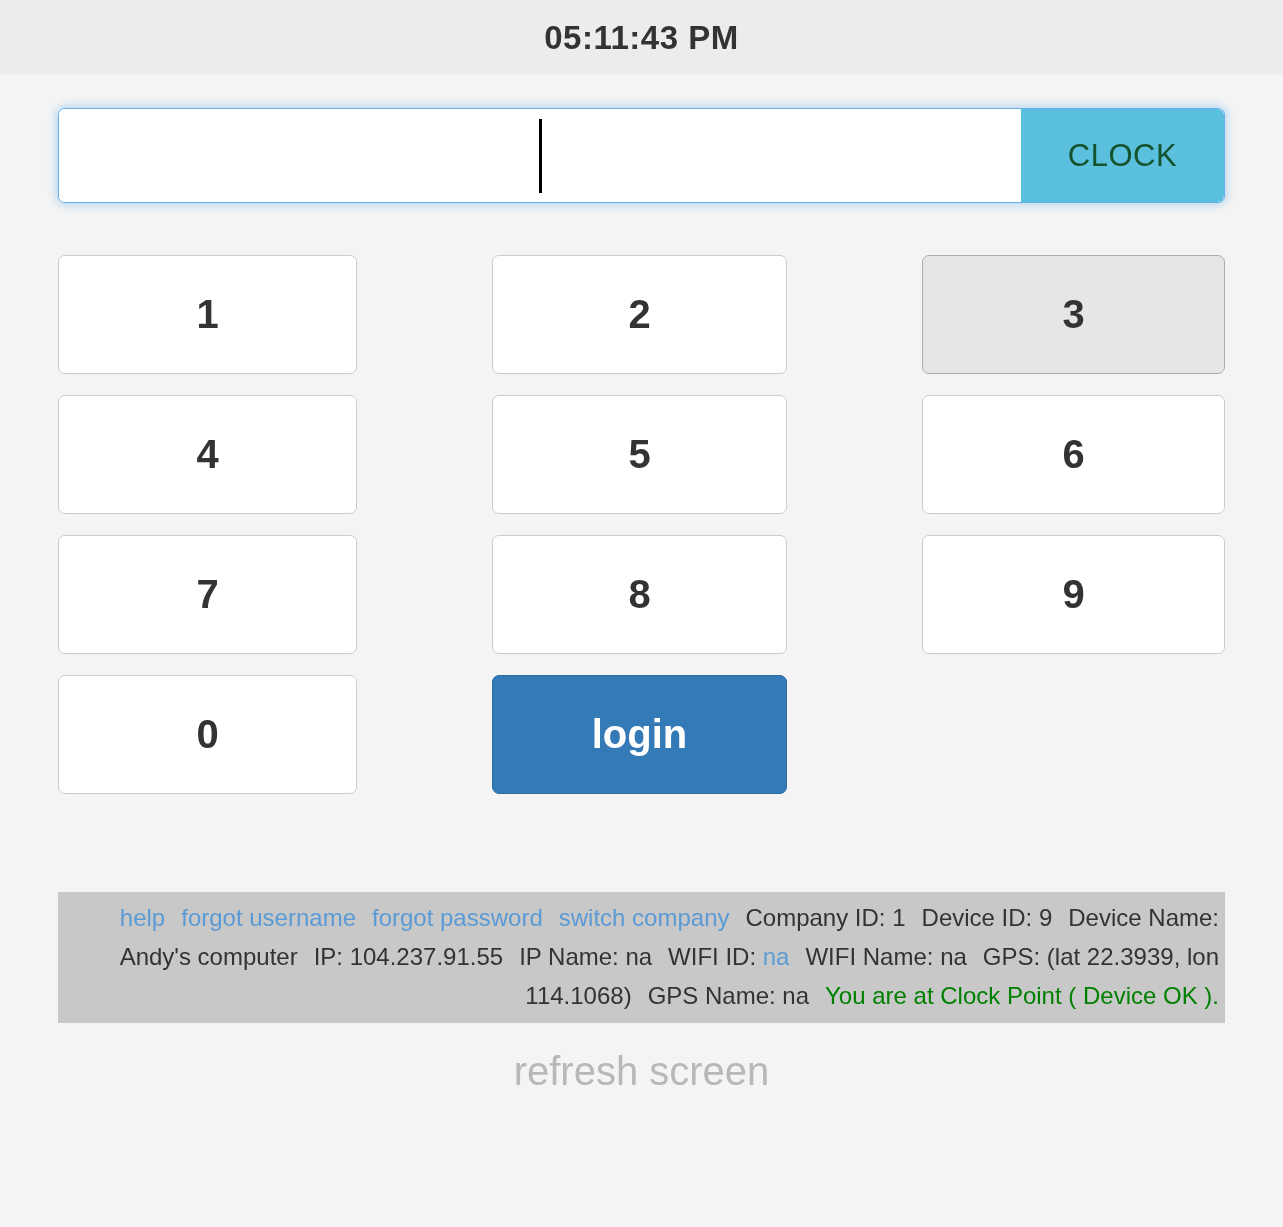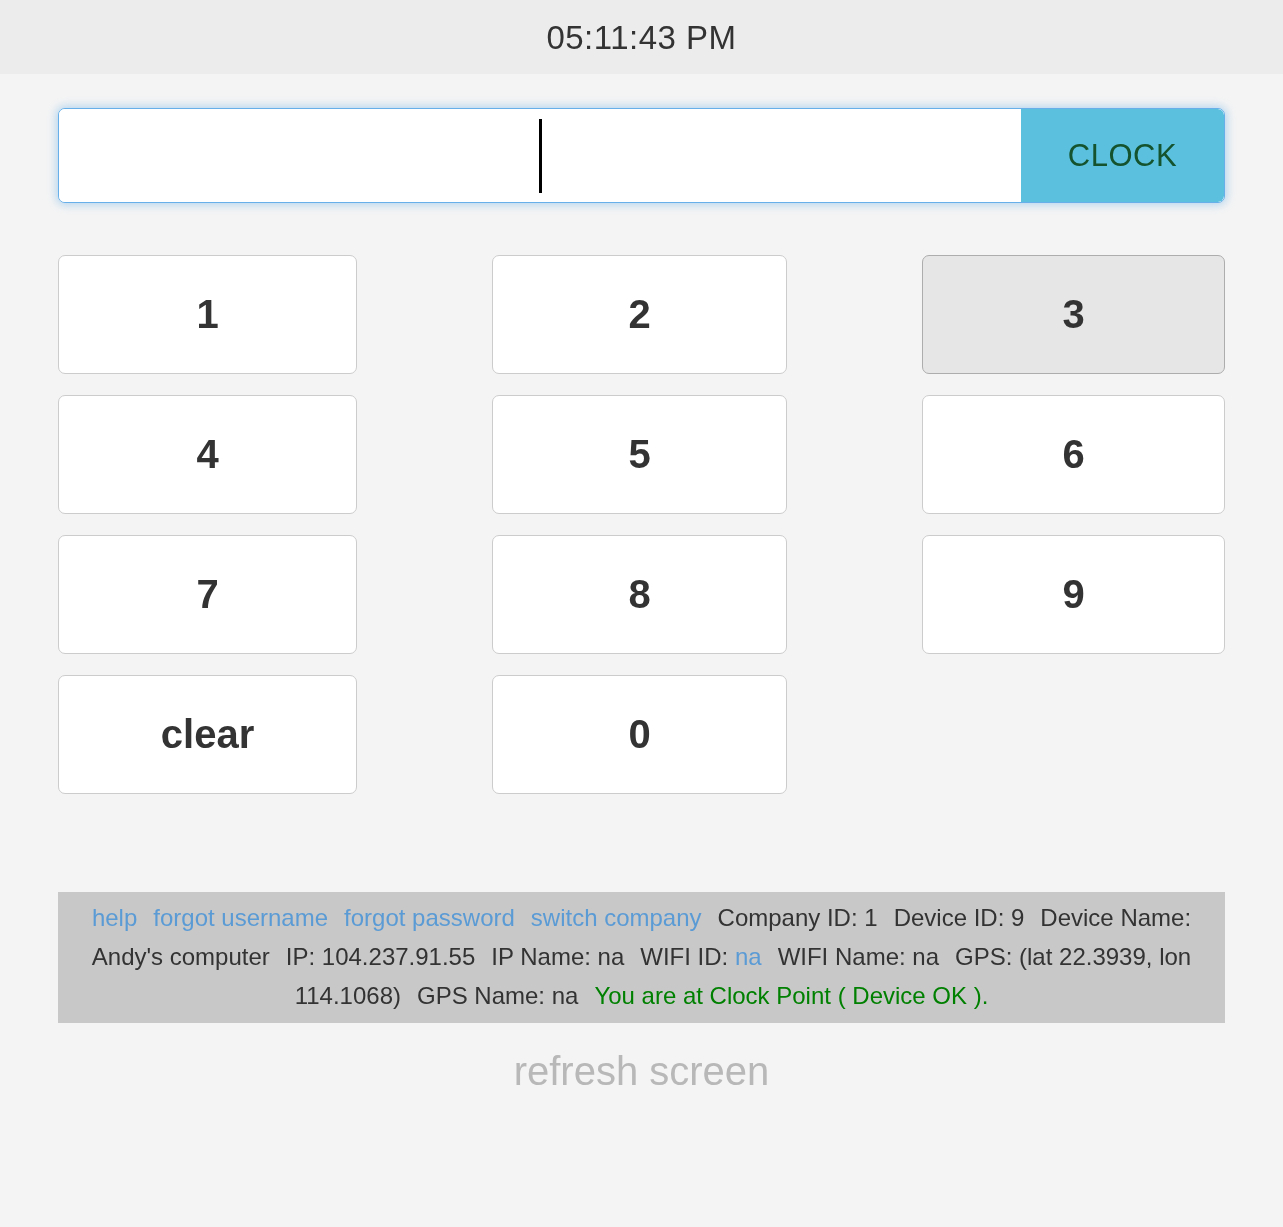--- a/index.html
+++ b/index.html
@@ -17,21 +17,21 @@
   
   .header-band {
     height: 74px;
     background: #ececec;
     display: flex;
     align-items: center;
     justify-content: center;
   }
   .clock-time {
     font-size: 33px;
-    font-weight: normal;
+    font-weight: bold;
     color: #333333;
     letter-spacing: 0.5px;
     line-height: 1;
   }
 
   
   .input-row {
     margin: 34px 58px 0 58px;
     height: 95px;
     display: flex;
@@ -112,21 +112,21 @@
   }
 
   
   .info-panel {
     margin: 98px 58px 0 58px;
     background: #c8c8c8;
     color: #333333;
     font-size: 24px;
     line-height: 39px;
     padding: 6px 6px 8px 6px;
-    text-align: center;
+    text-align: right;
   }
   .info-panel .lnk {
     color: #5b9bd5;
     text-decoration: none;
     cursor: pointer;
   }
   .info-panel .txt { color: #333333; }
   .info-panel .ok { color: #008000; }
   .info-sp { display: inline-block; width: 16px; }
 
@@ -162,21 +162,21 @@
   <button class="key is-active">3</button>
 
   <button class="key">4</button>
   <button class="key">5</button>
   <button class="key">6</button>
 
   <button class="key">7</button>
   <button class="key">8</button>
   <button class="key">9</button>
 
-  <button class="key key-text">clear</button>
   <button class="key">0</button>
+  <button class="key key-login">login</button>
 </div>
 
 <div class="info-panel"><span class="lnk">help</span><span class="info-sp"></span><span class="lnk">forgot username</span><span class="info-sp"></span><span class="lnk">forgot password</span><span class="info-sp"></span><span class="lnk">switch company</span><span class="info-sp"></span><span class="txt">Company ID: 1</span><span class="info-sp"></span><span class="txt">Device ID: 9</span><span class="info-sp"></span><span class="txt">Device Name: Andy's computer</span><span class="info-sp"></span><span class="txt">IP: 104.237.91.55</span><span class="info-sp"></span><span class="txt">IP Name: na</span><span class="info-sp"></span><span class="txt">WIFI ID:</span> <span class="lnk">na</span><span class="info-sp"></span><span class="txt">WIFI Name: na</span><span class="info-sp"></span><span class="txt">GPS: (lat 22.3939, lon 114.1068)</span><span class="info-sp"></span><span class="txt">GPS Name: na</span><span class="info-sp"></span><span class="ok">You are at Clock Point ( Device OK ).</span></div>
 
 <div class="footer">
   <a class="refresh-link">refresh screen</a>
 </div>
 
 </body></html>

